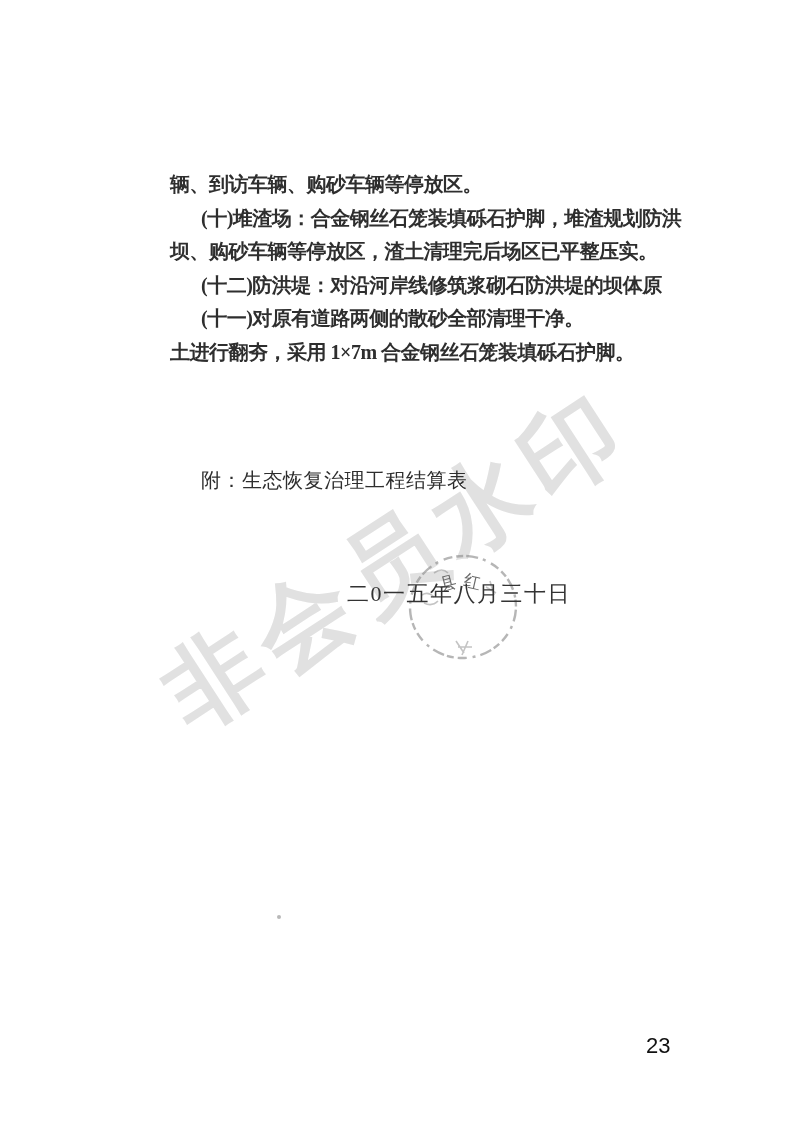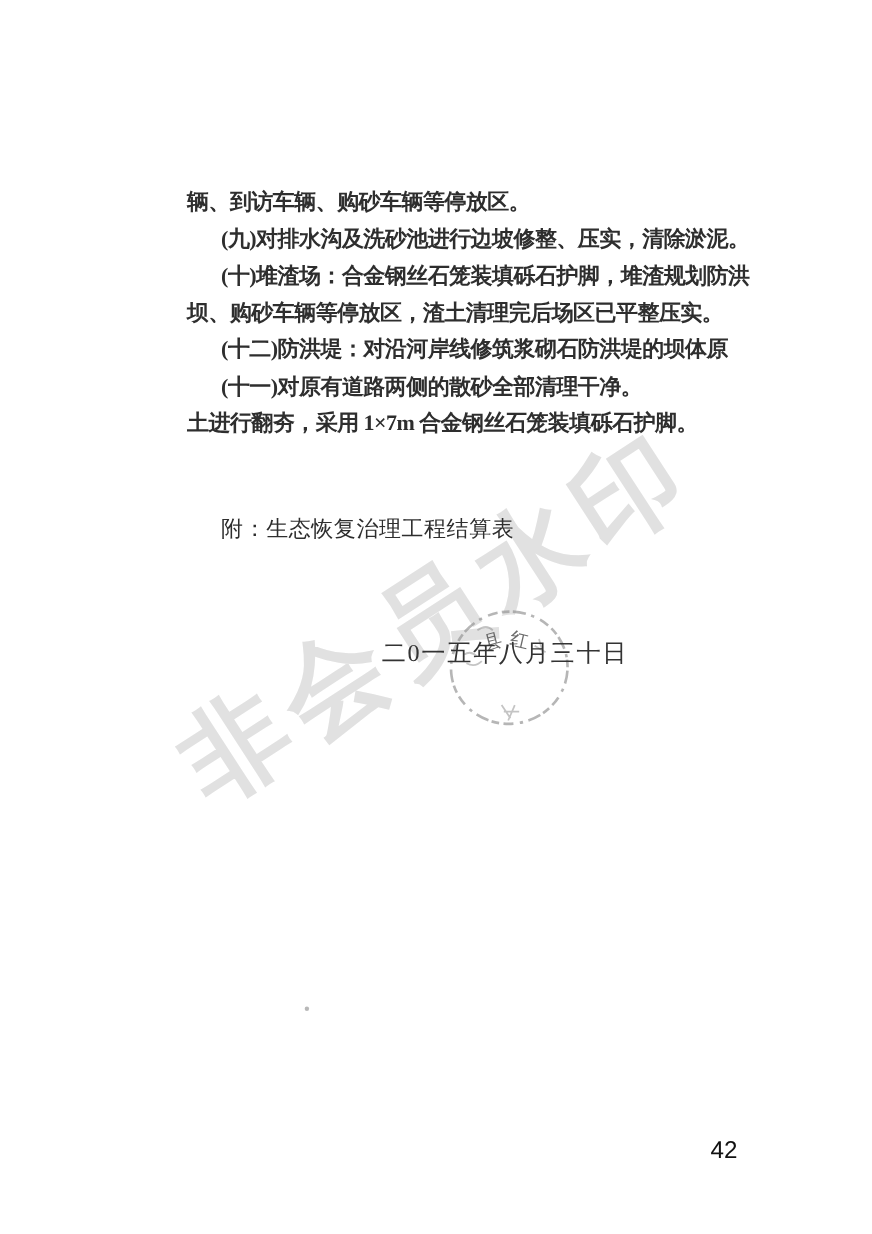--- a/index.html
+++ b/index.html
@@ -44,21 +44,20 @@
 </style>
 </head>
 <body>
 
 <div class="page">
 
   <div class="watermark">非会员水印</div>
 
   <div class="body-text">
     <div class="line">辆、到访车辆、购砂车辆等停放区。</div>
-    <div class="line indent">(九)对排水沟及洗砂池进行边坡修整、压实，清除淤泥。</div>
     <div class="line indent">(十)堆渣场：合金钢丝石笼装填砾石护脚，堆渣规划防洪</div>
     <div class="line">坝、购砂车辆等停放区，渣土清理完后场区已平整压实。</div>
     <div class="line indent">(十二)防洪堤：对沿河岸线修筑浆砌石防洪堤的坝体原</div>
     <div class="line indent">(十一)对原有道路两侧的散砂全部清理干净。</div>
     <div class="line">土进行翻夯，采用 1×7m 合金钢丝石笼装填砾石护脚。</div>
   </div>
 
   <div class="attachment">附：生态恢复治理工程结算表</div>
 
   <svg class="stamp" width="130" height="130" viewBox="0 0 130 130" aria-hidden="true">
@@ -72,15 +71,15 @@
       <path d="M 24 52 q 6 -4 12 2 M 26 60 q 8 4 14 -2"></path>
       <path d="M 88 44 l 10 6 M 92 38 l 4 14"></path>
       <path d="M 36 30 q 8 -6 14 0"></path>
     </g>
   </svg>
 
   <div class="date-line">二0一五年八月三十日</div>
 
   <div class="speck"></div>
 
-  <div class="page-number">42</div>
+  <div class="page-number">23</div>
 
 </div>
 
 </body></html>

